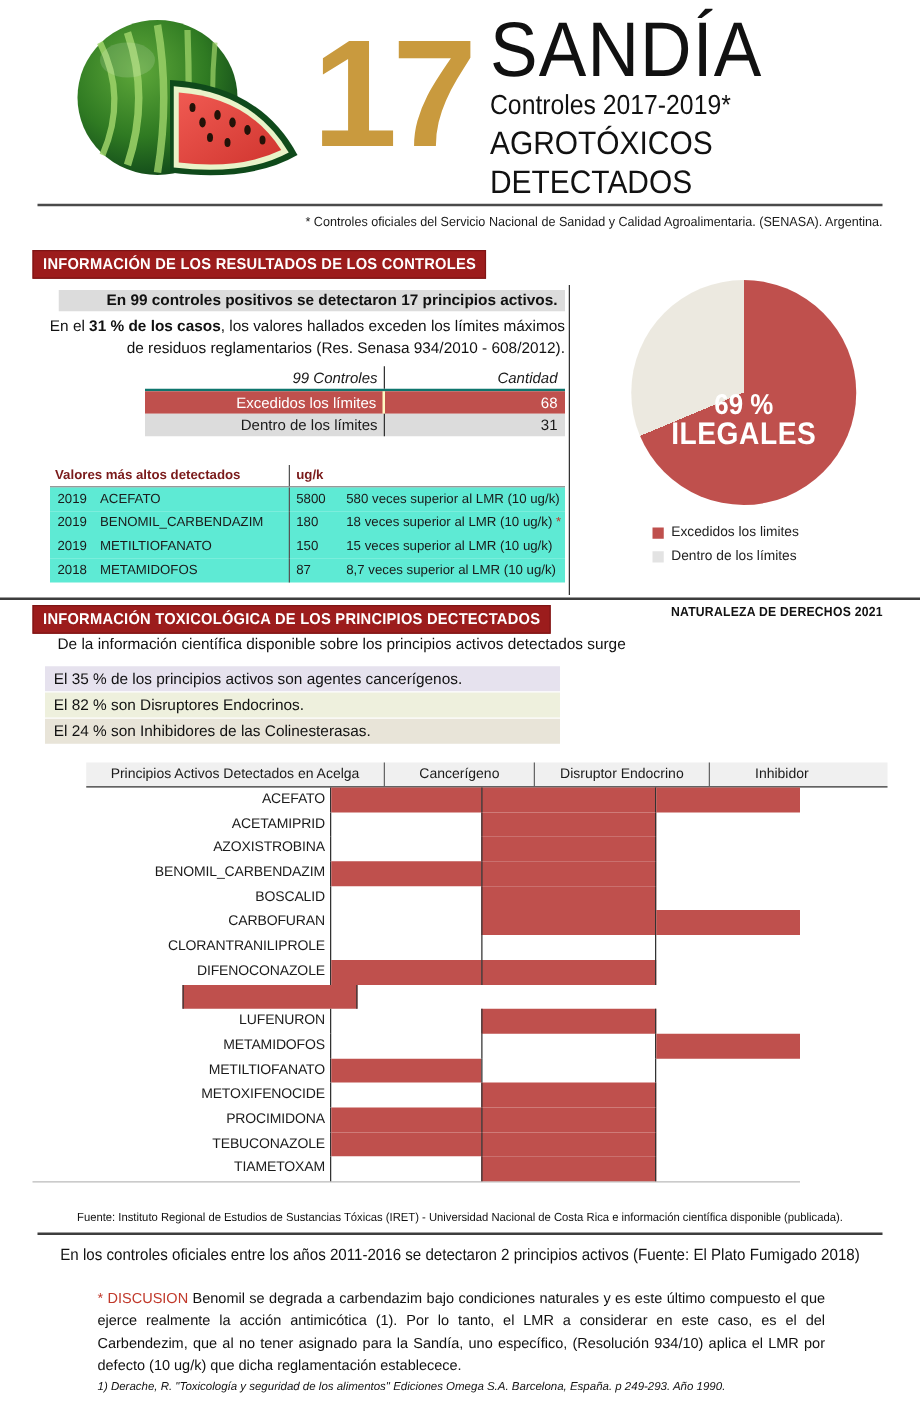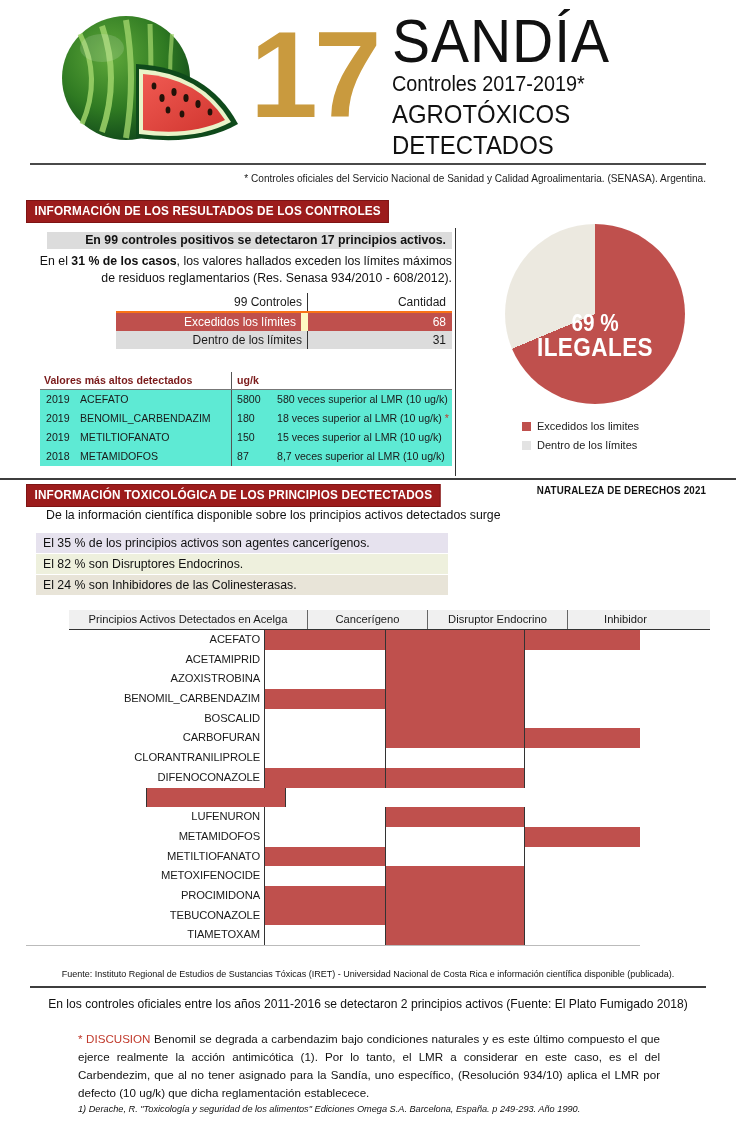--- a/index.html
+++ b/index.html
@@ -51,25 +51,25 @@
   .line-grey{
     position:absolute;left:47px;top:232px;width:405px;height:17px;
     background:#dcdcdc;font-size:12.3px;font-weight:bold;color:#111;
     text-align:right;padding-right:6px;box-sizing:border-box;line-height:17px;
   }
   .line2{position:absolute;left:30px;top:253px;width:422px;font-size:12.3px;color:#111;text-align:right;line-height:17px;}
   .line2 b{font-weight:bold;}
 
   .ctrl-table{position:absolute;left:116px;top:293px;width:336px;font-size:12px;}
   .ct-row{display:flex;height:18px;line-height:18px;}
-  .ct-head{border-bottom:2px solid #f97316;}
+  .ct-head{border-bottom:2px solid #0f766e;font-style:italic;}
   .ct-c1{width:192px;text-align:right;padding-right:5px;box-sizing:border-box;border-right:1px solid #333;}
   .ct-c2{width:144px;text-align:right;padding-right:6px;box-sizing:border-box;}
   .ct-red{background:#bf504d;color:#fff;font-weight:normal;}
-  .ct-red .ct-c1{border-right:7px solid #fef9c3;}
+  .ct-red .ct-c1{border-right:2px solid #fef9c3;}
   .ct-grey{background:#dcdcdc;}
   .ct-grey .ct-c1{border-right:1px solid #333;}
 
   
   .hi-table{position:absolute;left:40px;top:372px;width:412px;font-size:10.6px;}
   .hi-head{display:flex;height:17px;line-height:17px;border-bottom:1px solid #777;color:#7a1a1a;font-weight:bold;}
   .hi-row{display:flex;height:19px;line-height:19px;background:#5eead4;}
   .h-year{width:40px;padding-left:6px;box-sizing:border-box;}
   .h-name{width:151px;box-sizing:border-box;}
   .h-ug{width:38px;box-sizing:border-box;border-left:1px solid #555;padding-left:5px;}

